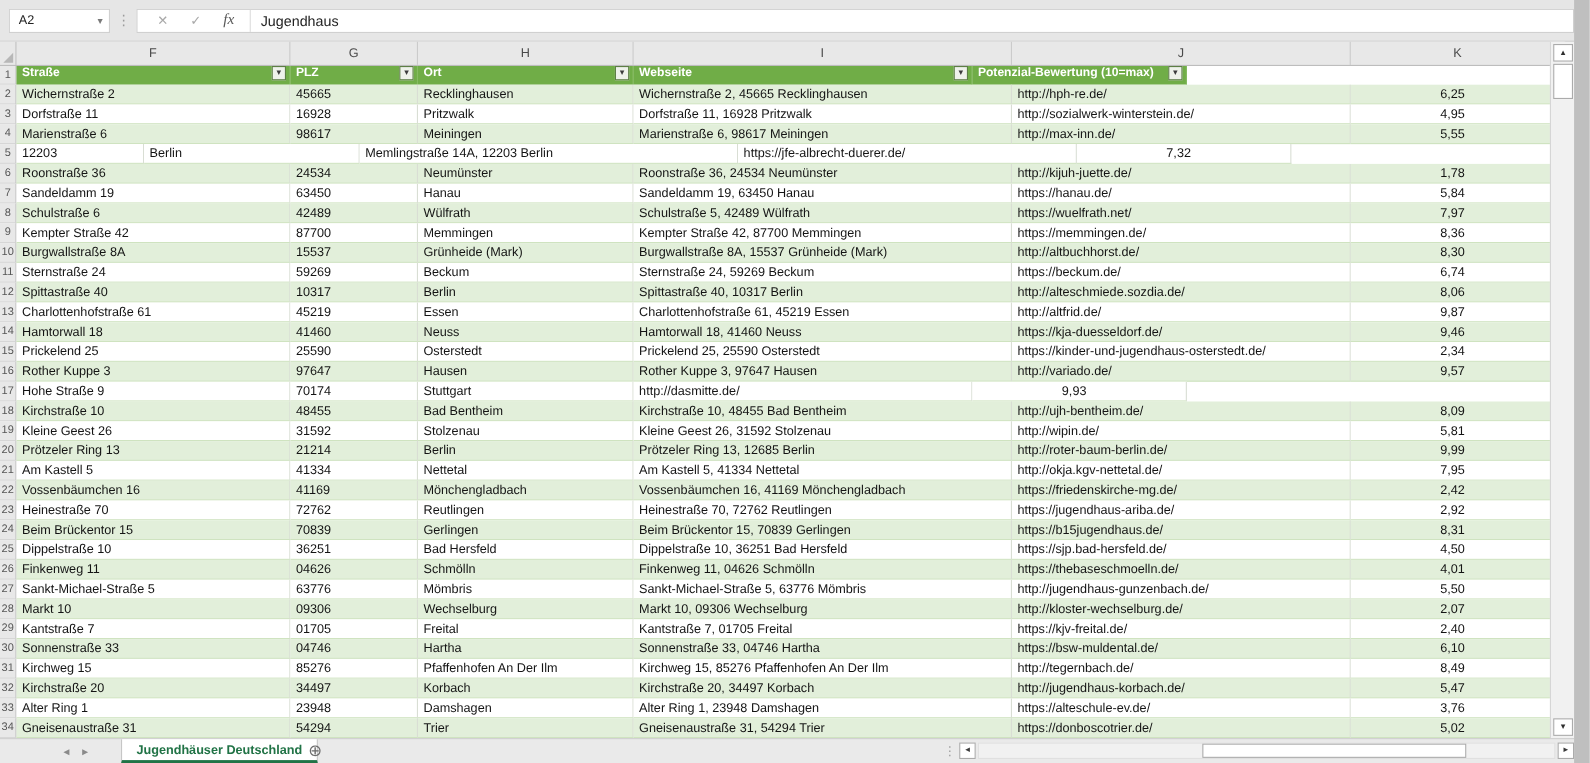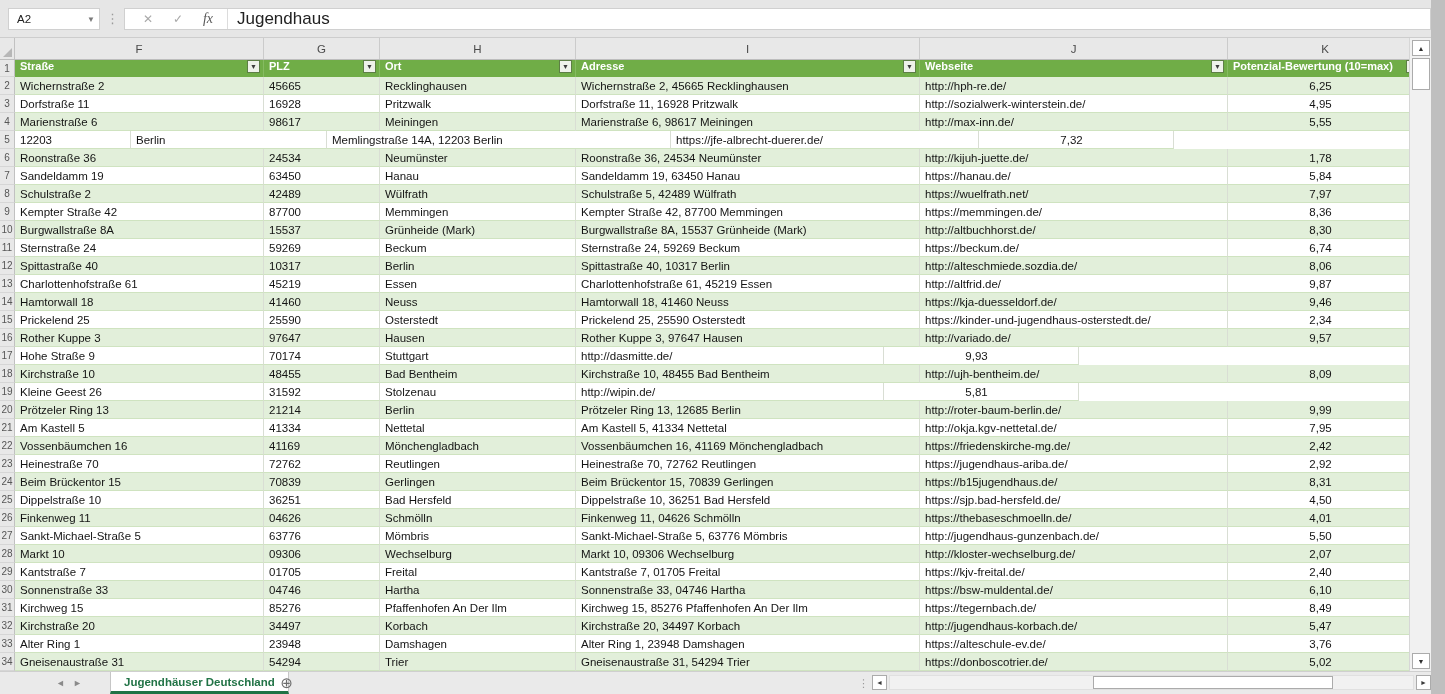--- a/index.html
+++ b/index.html
@@ -14,21 +14,21 @@
             border:1px solid #d0d0d0;display:flex;align-items:center;padding:0 4px 0 8px;
             font-size:11.5px;color:#222;}
   .name-box .nb-val{flex:1;}
   .nb-arrow{font-size:8px;color:#7a7a7a;}
   .drag-dots{position:absolute;left:106px;top:10px;color:#9a9a9a;font-size:13px;line-height:18px;}
   .fx-panel{position:absolute;left:124px;top:8px;right:0;height:22px;background:#fff;
             border:1px solid #d0d0d0;display:flex;align-items:center;padding-left:8px;}
   .fbtn{width:30px;text-align:center;font-size:12px;color:#a9a9a9;}
   .fbtn.fx{font-family:Liberation Serif, serif;font-style:italic;font-size:14px;color:#595959;}
   .fsep{width:1px;height:100%;background:#dcdcdc;margin-left:4px;}
-  .formula-input{flex:1;font-size:17px;color:#222;padding-left:9px;white-space:nowrap;overflow:hidden;}
+  .formula-input{flex:1;font-size:13px;color:#222;padding-left:9px;white-space:nowrap;overflow:hidden;}
 
   
   .sheet-area{position:absolute;top:38px;left:0;width:1423px;height:633px;background:#fff;}
   .col-headers{display:flex;height:22px;background:#e8e8e8;border-bottom:1px solid #bdbdbd;}
   .corner{width:15px;flex:none;border-right:1px solid #c1c1c1;position:relative;}
   .corner::after{content:"";position:absolute;right:2px;bottom:2px;width:0;height:0;
                  border-left:9px solid transparent;border-bottom:9px solid #b7b7b7;}
   .col-h{display:flex;align-items:center;justify-content:center;color:#4a4a4a;font-size:11.5px;
          border-right:1px solid #cbcbcb;flex:none;}
 
@@ -123,24 +123,20 @@
         <span class="filter-btn">▼</span>
       </div>
       <div class="hcell w-g">
         <span class="htext">PLZ</span>
         <span class="filter-btn">▼</span>
       </div>
       <div class="hcell w-h">
         <span class="htext">Ort</span>
         <span class="filter-btn">▼</span>
       </div>
-      <div class="hcell w-i">
-        <span class="htext">Adresse</span>
-        <span class="filter-btn">▼</span>
-      </div>
       <div class="hcell w-j">
         <span class="htext">Webseite</span>
         <span class="filter-btn">▼</span>
       </div>
       <div class="hcell w-k">
         <span class="htext">Potenzial-Bewertung (10=max)</span>
         <span class="filter-btn">▼</span>
       </div>
     </div>
 
@@ -193,21 +189,21 @@
     <div class="rownum">7</div>
     <div class="cell w-f">Sandeldamm 19</div>
     <div class="cell w-g">63450</div>
     <div class="cell w-h">Hanau</div>
     <div class="cell w-i">Sandeldamm 19, 63450 Hanau</div>
     <div class="cell w-j">https://hanau.de/</div>
     <div class="cell w-k num">5,84</div>
   </div>
         <div class="trow band">
     <div class="rownum">8</div>
-    <div class="cell w-f">Schulstraße 2</div>
+    <div class="cell w-f">Schulstraße 6</div>
     <div class="cell w-g">42489</div>
     <div class="cell w-h">Wülfrath</div>
     <div class="cell w-i">Schulstraße 5, 42489 Wülfrath</div>
     <div class="cell w-j">https://wuelfrath.net/</div>
     <div class="cell w-k num">7,97</div>
   </div>
         <div class="trow">
     <div class="rownum">9</div>
     <div class="cell w-f">Kempter Straße 42</div>
     <div class="cell w-g">87700</div>
@@ -294,20 +290,21 @@
     <div class="cell w-h">Bad Bentheim</div>
     <div class="cell w-i">Kirchstraße 10, 48455 Bad Bentheim</div>
     <div class="cell w-j">http://ujh-bentheim.de/</div>
     <div class="cell w-k num">8,09</div>
   </div>
         <div class="trow">
     <div class="rownum">19</div>
     <div class="cell w-f">Kleine Geest 26</div>
     <div class="cell w-g">31592</div>
     <div class="cell w-h">Stolzenau</div>
+    <div class="cell w-i">Kleine Geest 26, 31592 Stolzenau</div>
     <div class="cell w-j">http://wipin.de/</div>
     <div class="cell w-k num">5,81</div>
   </div>
         <div class="trow band">
     <div class="rownum">20</div>
     <div class="cell w-f">Prötzeler Ring 13</div>
     <div class="cell w-g">21214</div>
     <div class="cell w-h">Berlin</div>
     <div class="cell w-i">Prötzeler Ring 13, 12685 Berlin</div>
     <div class="cell w-j">http://roter-baum-berlin.de/</div>
@@ -402,21 +399,21 @@
     <div class="cell w-i">Sonnenstraße 33, 04746 Hartha</div>
     <div class="cell w-j">https://bsw-muldental.de/</div>
     <div class="cell w-k num">6,10</div>
   </div>
         <div class="trow">
     <div class="rownum">31</div>
     <div class="cell w-f">Kirchweg 15</div>
     <div class="cell w-g">85276</div>
     <div class="cell w-h">Pfaffenhofen An Der Ilm</div>
     <div class="cell w-i">Kirchweg 15, 85276 Pfaffenhofen An Der Ilm</div>
-    <div class="cell w-j">https://tegernbach.de/</div>
+    <div class="cell w-j">http://tegernbach.de/</div>
     <div class="cell w-k num">8,49</div>
   </div>
         <div class="trow band">
     <div class="rownum">32</div>
     <div class="cell w-f">Kirchstraße 20</div>
     <div class="cell w-g">34497</div>
     <div class="cell w-h">Korbach</div>
     <div class="cell w-i">Kirchstraße 20, 34497 Korbach</div>
     <div class="cell w-j">http://jugendhaus-korbach.de/</div>
     <div class="cell w-k num">5,47</div>

